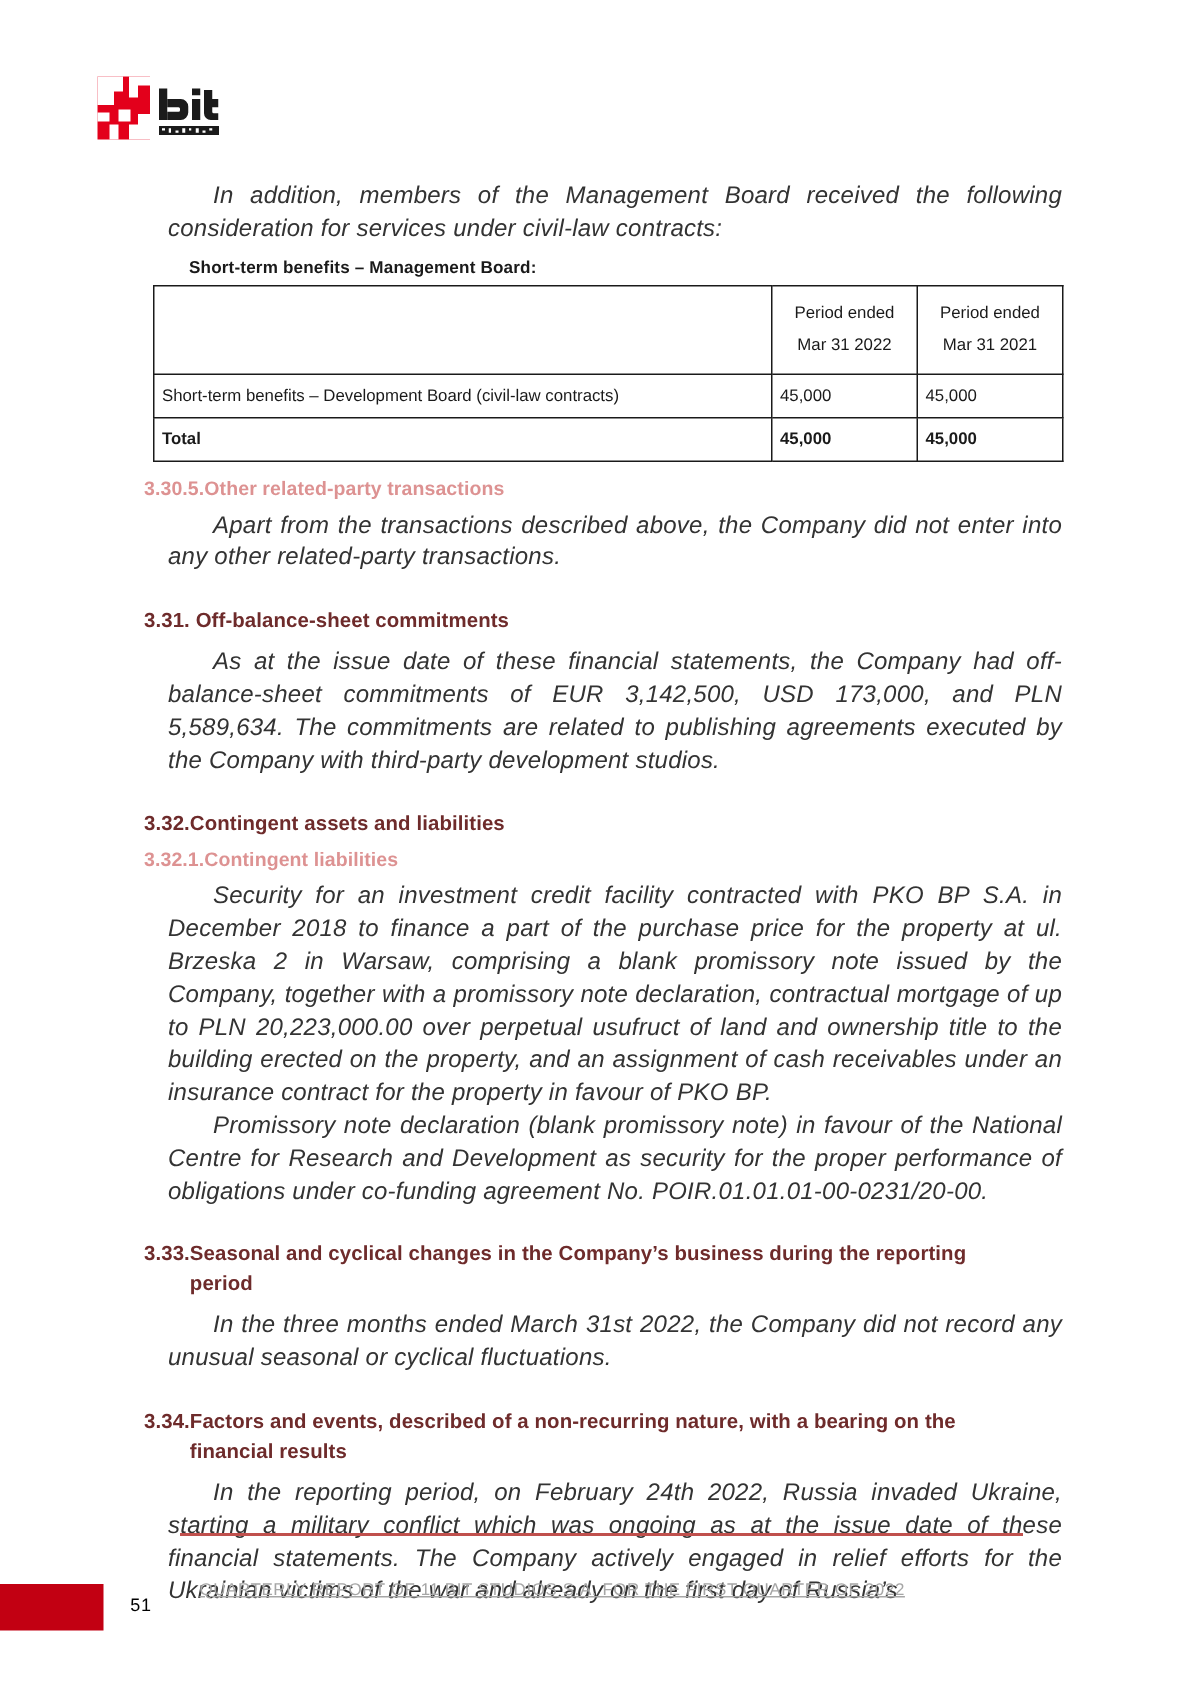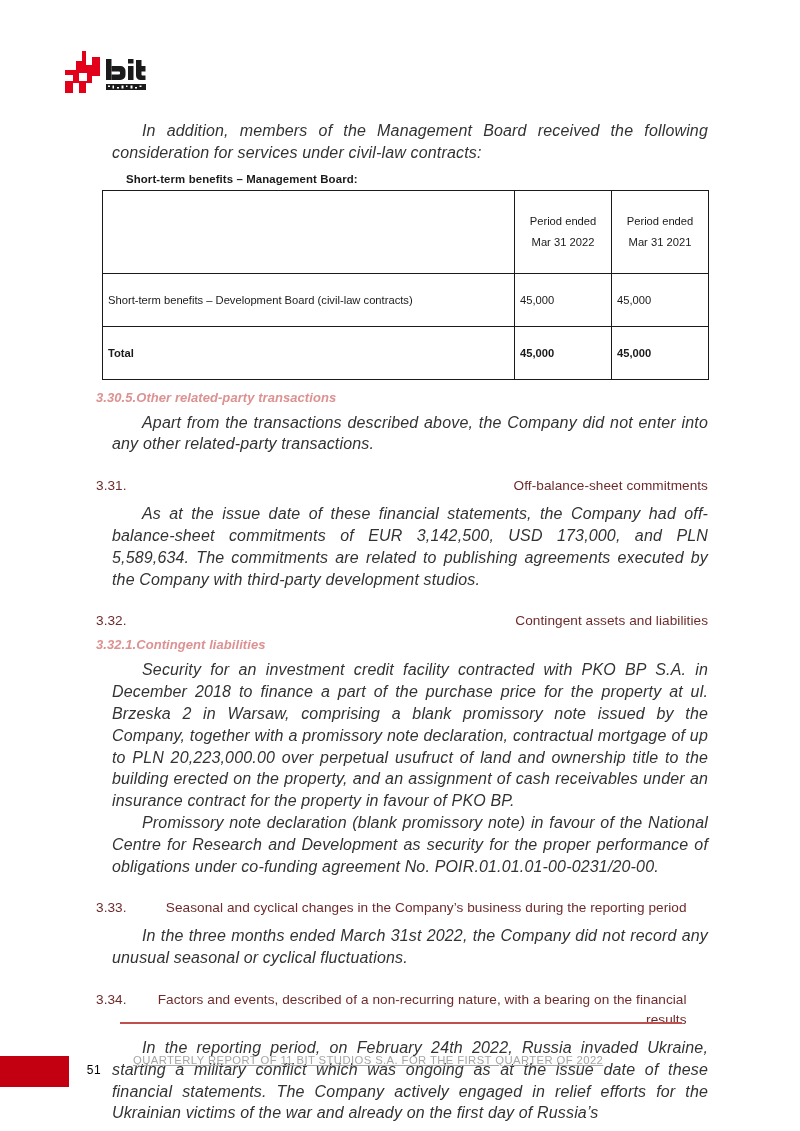--- a/index.html
+++ b/index.html
@@ -55,61 +55,59 @@
     font-size: 11.4px;
     font-weight: bold;
     color: #1a1a1a;
     margin: 9px 0 5px 30px;
     letter-spacing: 0.01em;
   }
 
   
   h2.heading-main {
     font-size: 13.6px;
-    font-weight: normal;
+    font-weight: bold;
     color: #6e2b2b;
     margin: 0;
     letter-spacing: 0.005em;
     line-height: 20px;
     display: flex;
     align-items: flex-start;
-    text-align: right;
   }
   h2.heading-main .num {
     flex: 0 0 auto;
     white-space: pre;
   }
   h2.heading-main .txt {
     flex: 1 1 auto;
   }
   h2.heading-main.wrap .txt { max-width: 560px; }
 
   h3.heading-sub {
     font-size: 13.0px;
     font-weight: bold;
     color: #dd9292;
     margin: 0;
     letter-spacing: 0.005em;
     line-height: 19px;
-    font-style: italic;
   }
 
   
   table.fin-table {
     border-collapse: collapse;
     margin: 0 0 0 6px;
     width: 606px;
     table-layout: fixed;
   }
   table.fin-table td, table.fin-table th {
     border: 1px solid #1a1a1a;
     font-size: 11.2px;
     color: #1a1a1a;
     font-weight: normal;
-    padding: 20px 5px;
+    padding: 8px 5px;
     vertical-align: middle;
   }
   table.fin-table col.c-label { width: 412px; }
   table.fin-table col.c-v1 { width: 97px; }
   table.fin-table col.c-v2 { width: 97px; }
 
   th.hdr {
     text-align: center;
     line-height: 21px;
     height: 48px;

